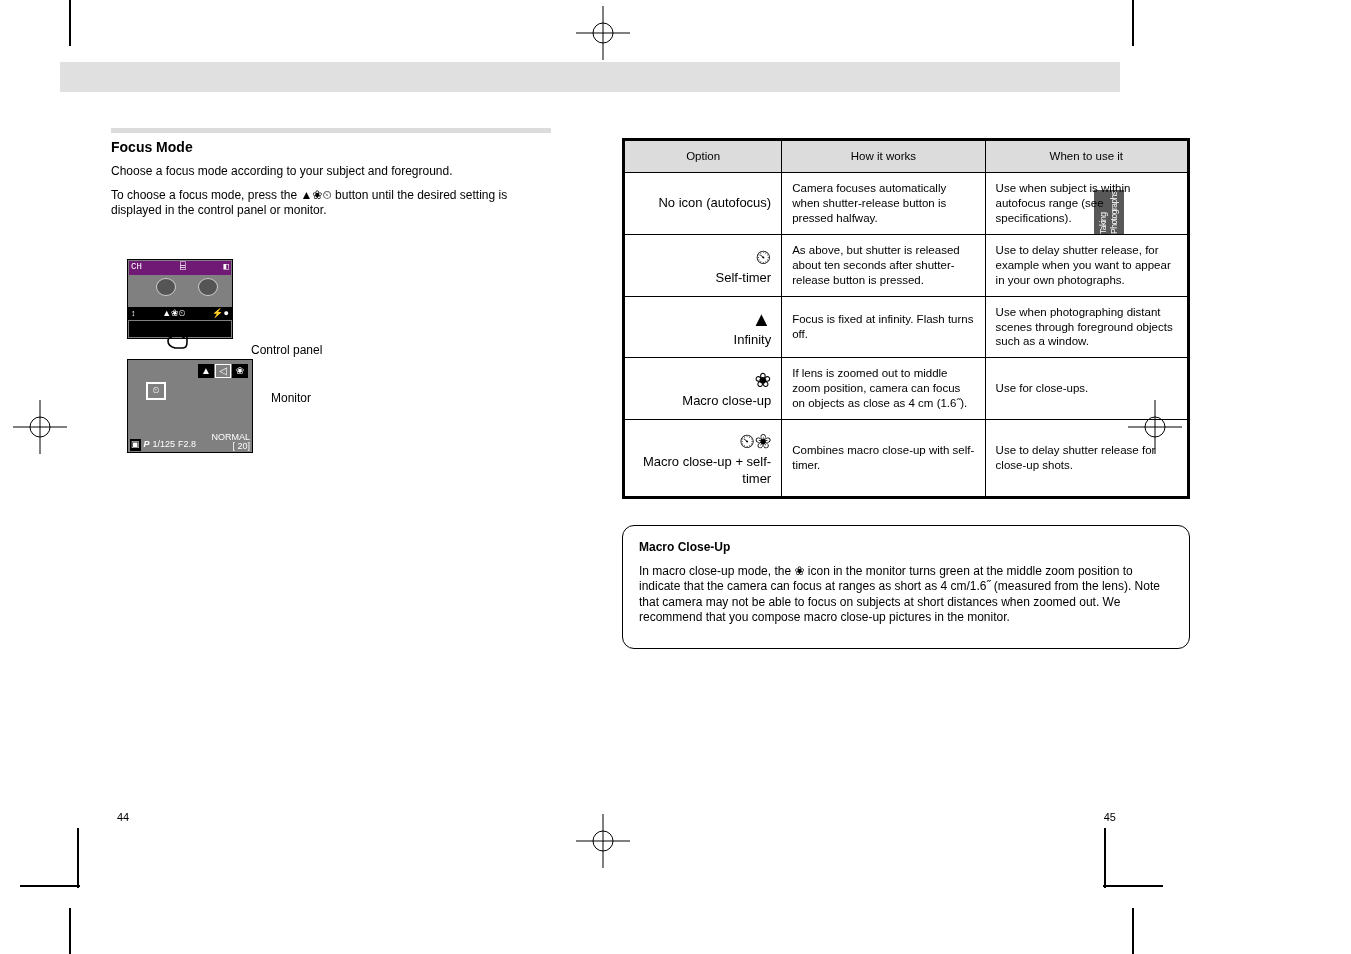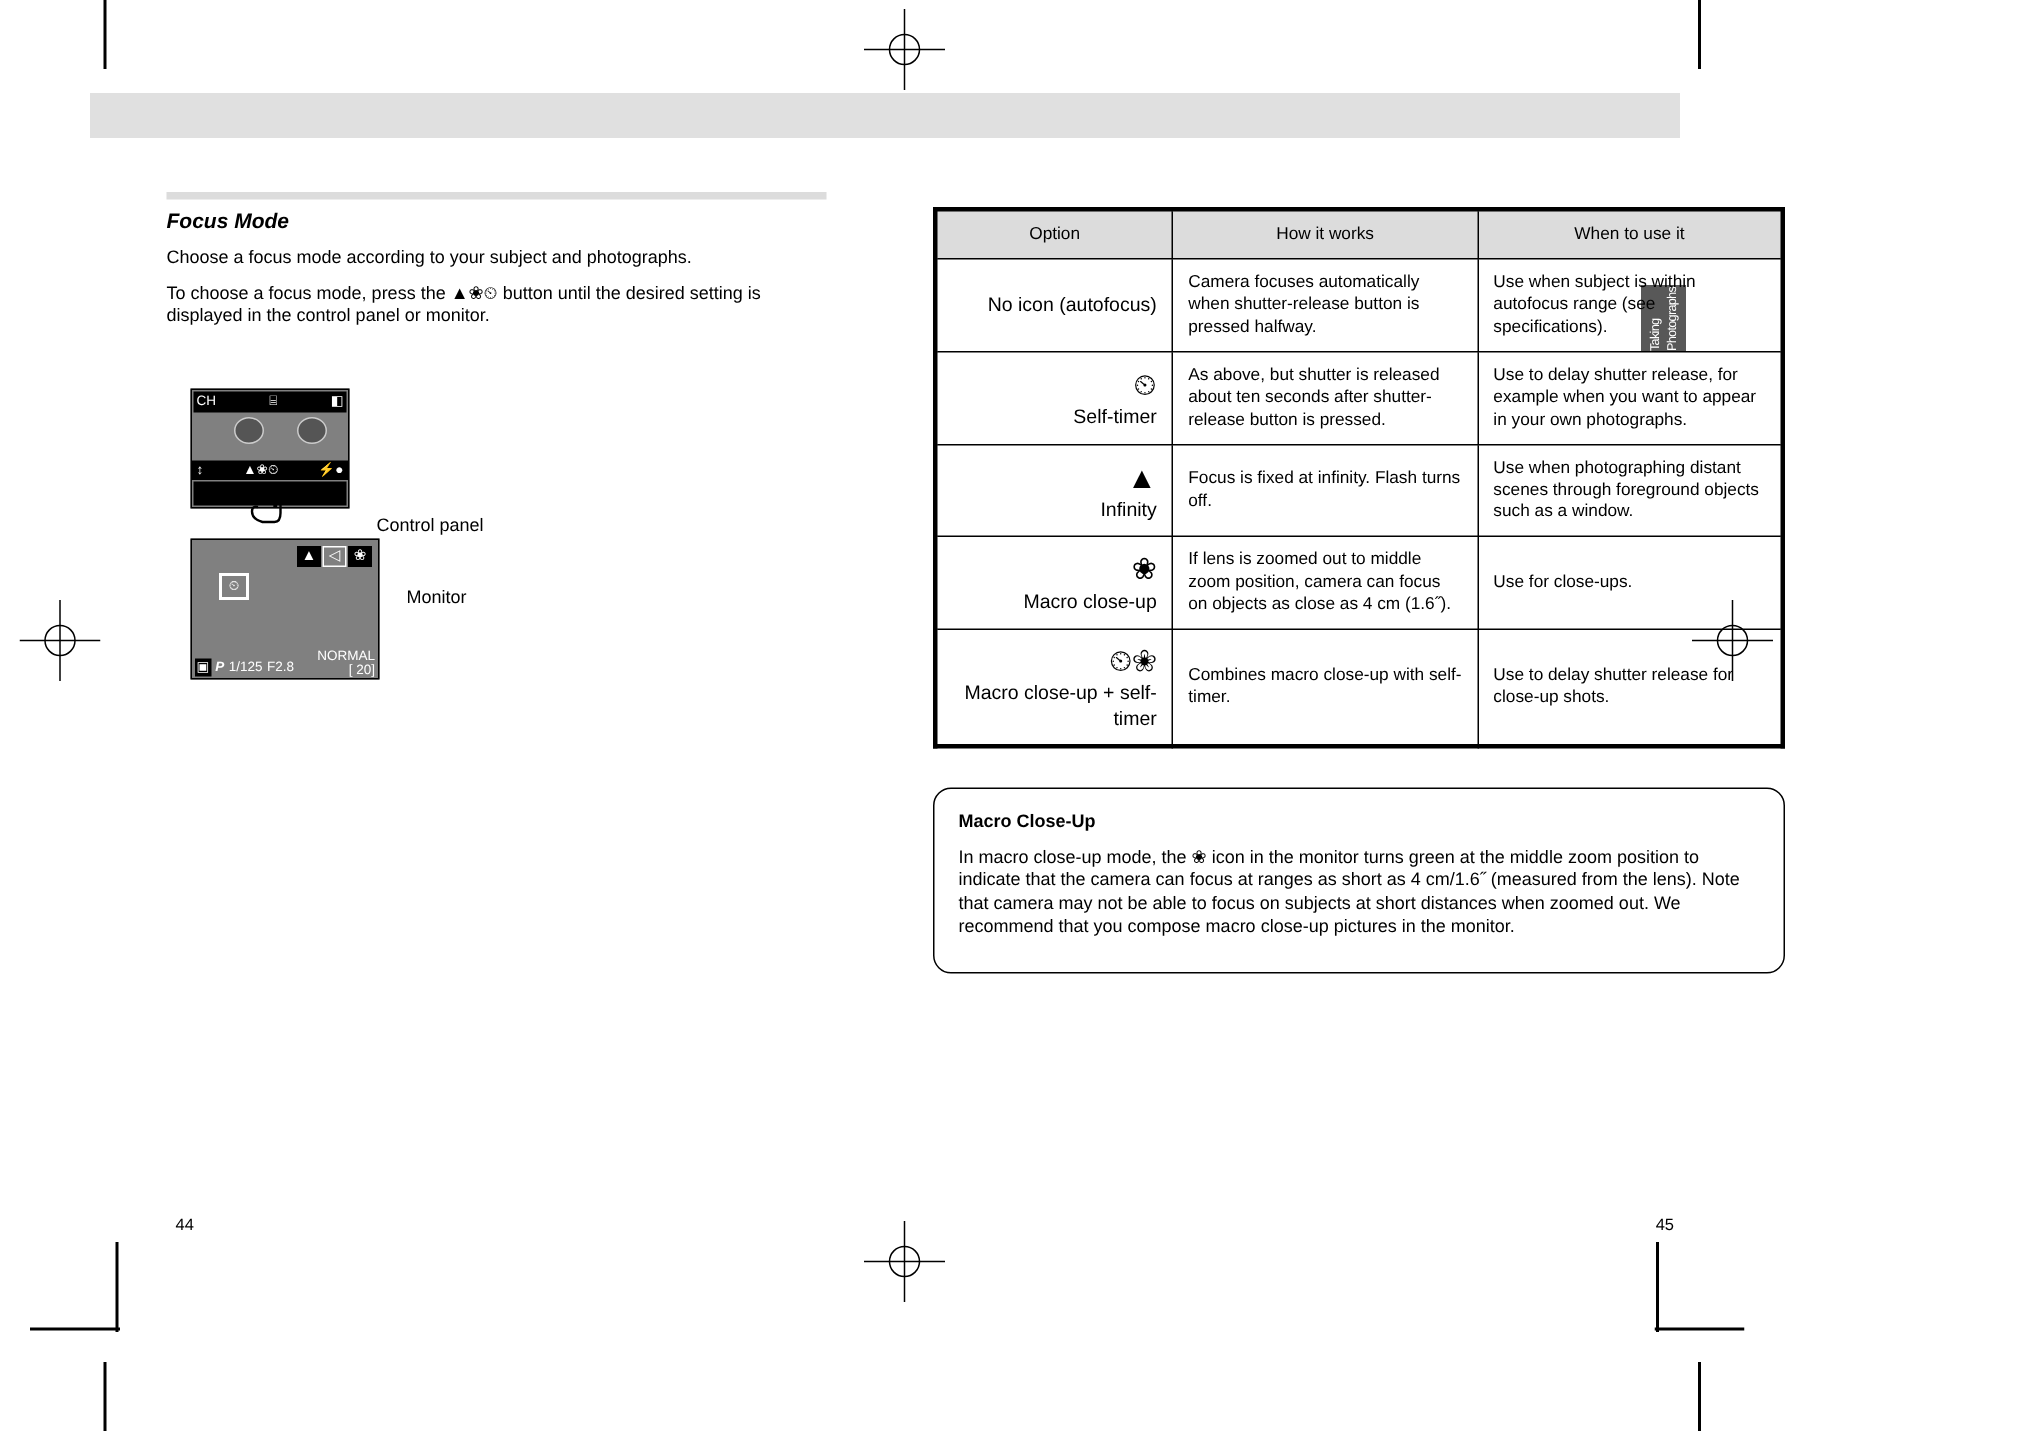--- a/index.html
+++ b/index.html
@@ -33,21 +33,21 @@
   p { margin: 0 0 8px; }
 
   .lcd {
     position:absolute;
     width:106px; height:80px;
     background:#808080;
     border:1px solid #000;
     color:#fff;
     font-size:9px;
   }
-  .lcd .topstrip { position:absolute; top:1px; left:1px; right:1px; height:14px; background:#000000; display:flex; justify-content:space-between; align-items:center; padding:0 2px; }
+  .lcd .topstrip { position:absolute; top:1px; left:1px; right:1px; height:14px; background:#701a75; display:flex; justify-content:space-between; align-items:center; padding:0 2px;font-family:Liberation Mono, monospace; }
   .lcd .botstrip { position:absolute; bottom:1px; left:1px; right:1px; height:16px; background:#000; display:flex; align-items:flex-end; padding:1px 2px; gap:1px; }
   .lcd .ring { position:absolute; top:18px; width:20px; height:18px; background:#555; border-radius:50%; border:1px solid #ccc; }
   .lcd .label-row { position:absolute; bottom:18px; left:0; right:0; height:13px; background:#000; color:#fff; font-size:9px; display:flex; align-items:center; }
 
   .lcd2 {
     position:absolute;
     width:126px; height:94px;
     background:#808080;
     border:1px solid #000;
     color:#fff;
@@ -122,22 +122,22 @@
     </svg>
 </div>
 
 <div class="gray-bar"></div>
 <div class="sidebar-tab">
   <span>Taking Photographs</span>
 </div>
 <div class="underline-bar"></div>
 
 <div class="leftcol">
-  <p style="font-weight:bold; font-size:14px;font-style:italic;">Focus Mode</p>
-  <p>Choose a focus mode according to your subject and photographs.</p>
+  <p style="font-weight:bold; font-size:14px;">Focus Mode</p>
+  <p>Choose a focus mode according to your subject and foreground.</p>
   <p>
     <span>To choose a focus mode, press the </span>
     <span>▲❀⏲</span>
     <span> button until the desired setting is displayed in the control panel or monitor.</span>
   </p>
 
   <div style="position:relative; margin-top:40px;">
     <div class="lcd" style="left:16px;">
       <div class="topstrip">
         <span>CH</span>

